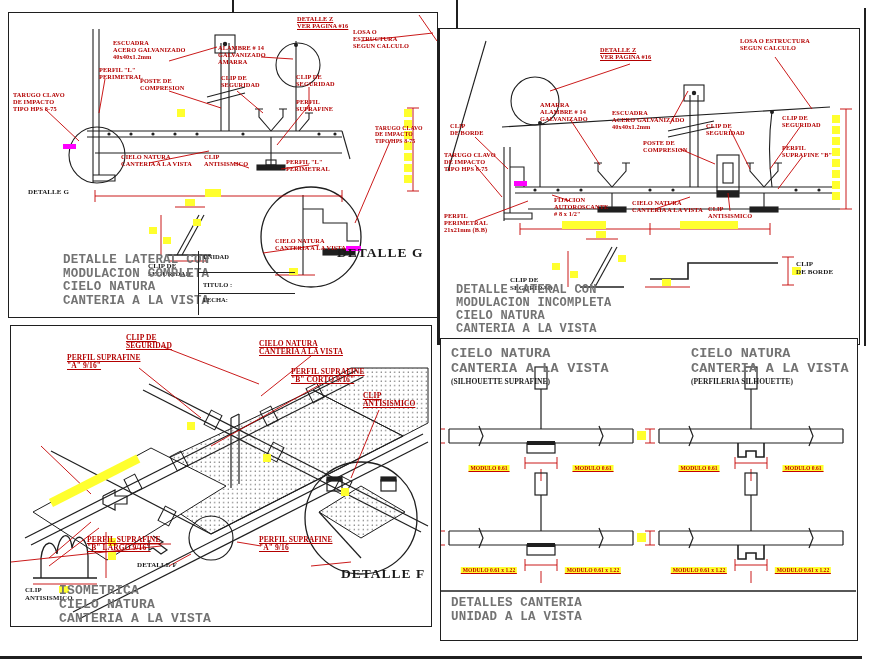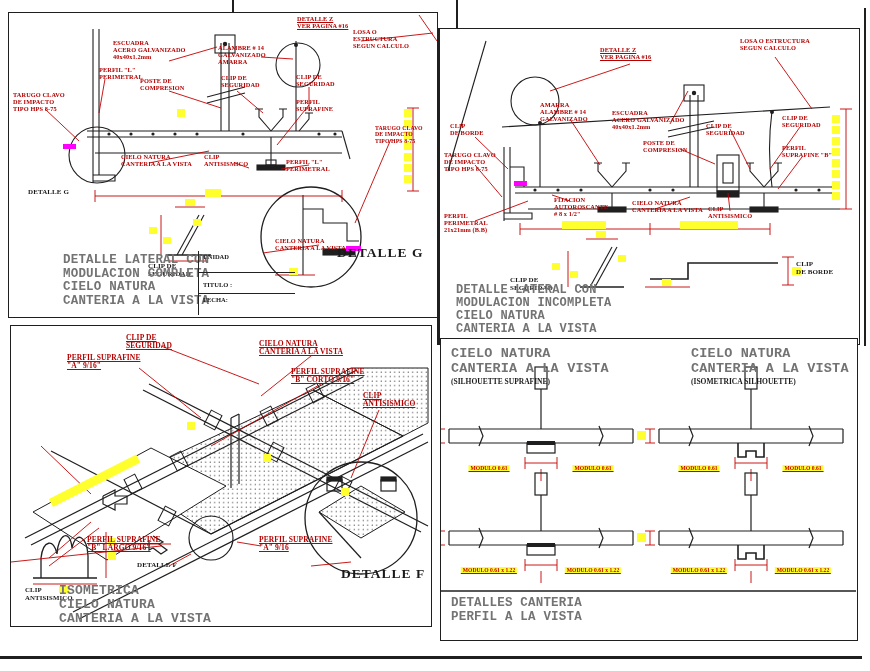--- a/index.html
+++ b/index.html
@@ -552,26 +552,26 @@
     </g>
 
     <line x1="0" y1="252" x2="415" y2="252" stroke="#1f1f1f" stroke-width="1.6"></line>
   </svg>
 
   <div class="ttl" style="left:10px;top:8px;font-size:13.5px;">CIELO NATURA
 CANTERIA A LA VISTA</div>
   <div class="sub" style="left:10px;top:38px;">(SILHOUETTE SUPRAFINE)</div>
   <div class="ttl" style="left:250px;top:8px;font-size:13.5px;">CIELO NATURA
 CANTERIA A LA VISTA</div>
-  <div class="sub" style="left:250px;top:38px;">(ISOMETRICA SILHOUETTE)</div>
+  <div class="sub" style="left:250px;top:38px;">(PERFILERIA SILHOUETTE)</div>
 
   <div class="mod" style="left:48px;top:126px;">MODULO 0.61</div>
   <div class="mod" style="left:152px;top:126px;">MODULO 0.61</div>
   <div class="mod" style="left:258px;top:126px;">MODULO 0.61</div>
   <div class="mod" style="left:362px;top:126px;">MODULO 0.61</div>
   <div class="mod" style="left:48px;top:228px;">MODULO 0.61 x 1.22</div>
   <div class="mod" style="left:152px;top:228px;">MODULO 0.61 x 1.22</div>
   <div class="mod" style="left:258px;top:228px;">MODULO 0.61 x 1.22</div>
   <div class="mod" style="left:362px;top:228px;">MODULO 0.61 x 1.22</div>
 
   <div class="ttl" style="left:10px;top:258px;">DETALLES CANTERIA
-PERFIL A LA VISTA</div>
+UNIDAD A LA VISTA</div>
 </div>
 
 </body></html>

